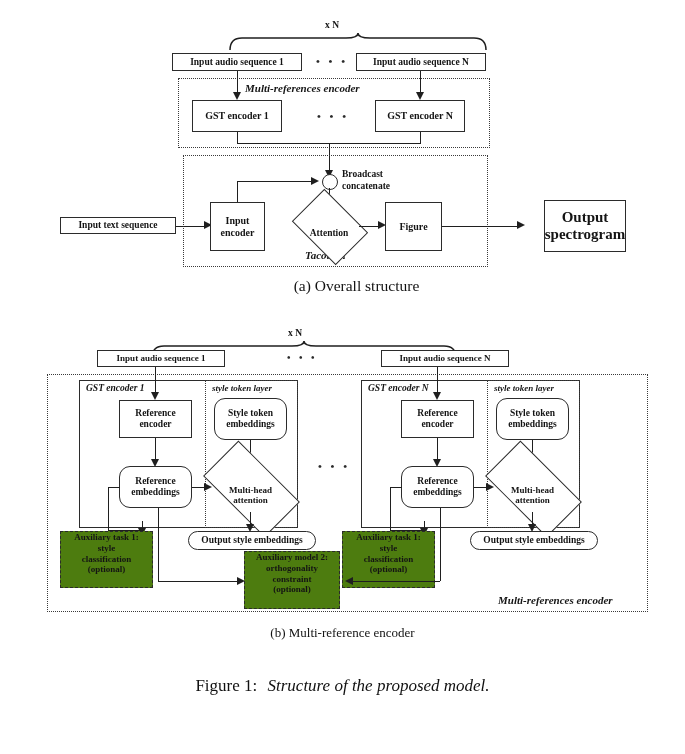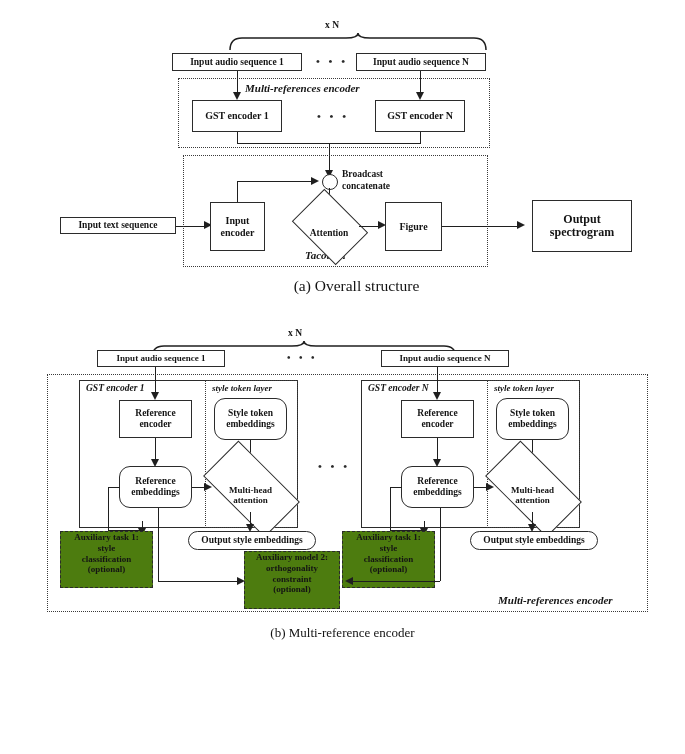--- a/index.html
+++ b/index.html
@@ -175,21 +175,21 @@
     <div class="h" style="left:359px;top:225.5px;width:20px;"></div>
     <div class="arrow ar-right" style="left:378px;top:221px;"></div>
 
     <div class="node" style="left:385px;top:202px;width:57px;height:49px;font-size:10px;">
       <span>Figure</span>
     </div>
 
     <div class="h" style="left:442px;top:225.5px;width:76px;"></div>
     <div class="arrow ar-right" style="left:517px;top:221px;"></div>
 
-    <div class="node" style="left:532px;top:200px;width:100px;height:52px;font-size:12px;">
+    <div class="node" style="left:544px;top:200px;width:82px;height:52px;font-size:15px;">
       <span>
         <span>Output</span><br>
         <span>spectrogram</span>
       </span>
     </div>
 
     <div class="caption" style="left:0px;top:277px;width:685px;font-size:15.5px;padding-left:14px;">(a) Overall structure</div>
   </div>
 
   <div>
@@ -365,15 +365,19 @@
       </span>
     </div>
 
     <div class="v" style="left:440px;top:508px;height:73px;"></div>
     <div class="h" style="left:352px;top:581px;width:88px;"></div>
     <div class="arrow ar-left" style="left:345px;top:576.5px;"></div>
 
     <div class="caption" style="left:0px;top:625px;width:685px;font-size:13px;">(b) Multi-reference encoder</div>
   </div>
 
+  <div class="figcap" style="left:0;top:676px;width:685px;text-align:center;font-size:17px;">
+    <span>Figure 1:</span>
+    <span class="it" style="margin-left:6px;">Structure of the proposed model.</span>
+  </div>
 
 
 </div>
 
 </body></html>

